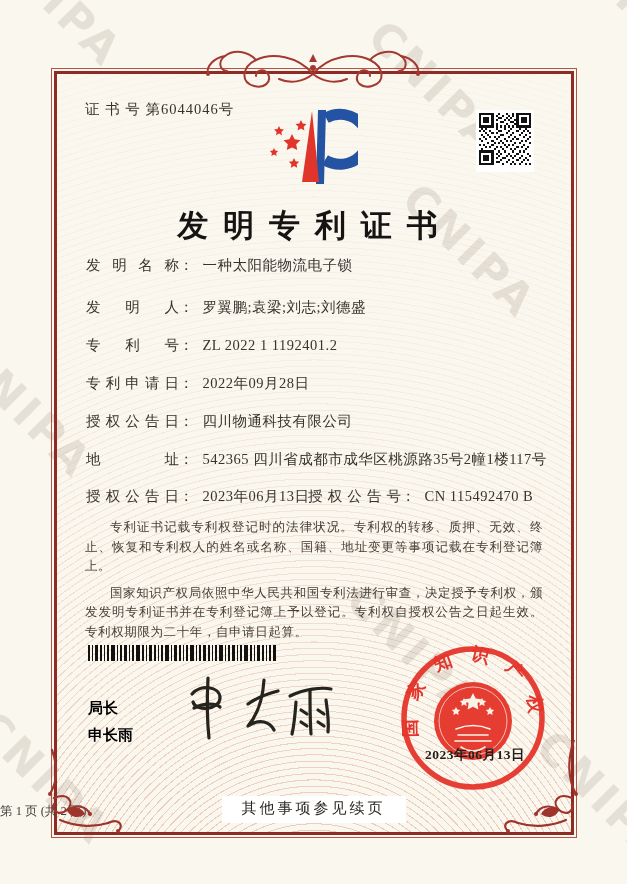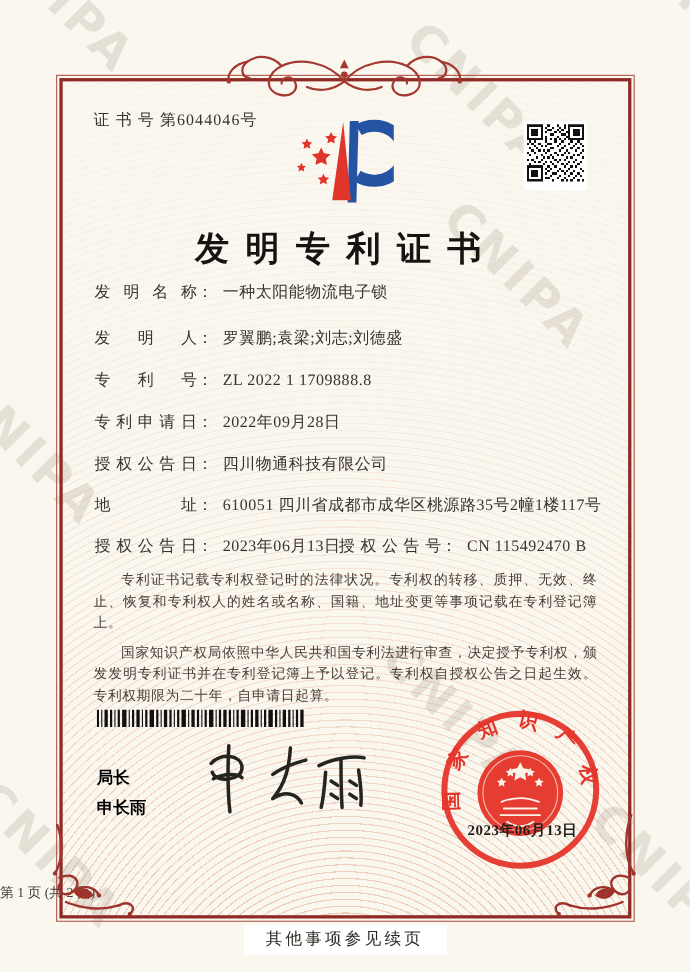--- a/index.html
+++ b/index.html
@@ -33,21 +33,21 @@
          color:#474038;letter-spacing:0.6px;}
   .paras p{margin:0 0 7px 0;text-indent:2em;text-align:justify;}
   .barcode{position:absolute;left:88px;top:645px;}
   .signer{position:absolute;left:88px;top:694px;font-family:"Liberation Sans","DejaVu Sans",sans-serif;
           font-size:15px;font-weight:600;color:#000000;line-height:27px;}
   .signature{position:absolute;left:178px;top:672px;}
   .seal{position:absolute;left:398px;top:643px;width:150px;height:150px;}
   .seal-date{position:absolute;left:408px;top:746px;width:134px;text-align:center;
              font-size:13.5px;color:#221e1a;letter-spacing:0.5px;font-weight:600;}
   .page-no{position:absolute;left:0;right:0;top:803px;text-align:left;font-size:12.5px;color:#44403a;}
-  .note-tab{position:absolute;left:50%;top:841px;transform:translateX(-50%);background:#ffffff;
+  .note-tab{position:absolute;left:50%;top:796px;transform:translateX(-50%);background:#ffffff;
             padding:3px 20px 5px;font-size:15px;letter-spacing:3px;color:#2c2722;white-space:nowrap;}
   .qr-wrap{position:absolute;left:476px;top:110px;background:#fff;padding:3px;}
 </style>
 </head>
 <body>
 
 <div class="page">
 
   <span class="wm" style="left:-28px;top:-26px">CNIPA</span>
   <span class="wm" style="left:545px;top:-30px">CNIPA</span>
@@ -147,30 +147,30 @@
 
     <h1 class="title">发明专利证书</h1>
 
     <div class="row" style="top:256px">
       <span class="flabel">发明名称</span><span class="colon">：</span><span class="fvalue">一种太阳能物流电子锁</span>
     </div>
     <div class="row" style="top:298px">
       <span class="flabel">发明人</span><span class="colon">：</span><span class="fvalue">罗翼鹏;袁梁;刘志;刘德盛</span>
     </div>
     <div class="row" style="top:336px">
-      <span class="flabel">专利号</span><span class="colon">：</span><span class="fvalue">ZL 2022 1 1709888.8</span>
+      <span class="flabel">专利号</span><span class="colon">：</span><span class="fvalue">ZL 2022 1 1192401.2</span>
     </div>
     <div class="row" style="top:374px">
       <span class="flabel">专利申请日</span><span class="colon">：</span><span class="fvalue">2022年09月28日</span>
     </div>
     <div class="row" style="top:412px">
       <span class="flabel">授权公告日</span><span class="colon">：</span><span class="fvalue">四川物通科技有限公司</span>
     </div>
     <div class="row" style="top:450px">
-      <span class="flabel">地址</span><span class="colon">：</span><span class="fvalue">610051 四川省成都市成华区桃源路35号2幢1楼117号</span>
+      <span class="flabel">地址</span><span class="colon">：</span><span class="fvalue">542365 四川省成都市成华区桃源路35号2幢1楼117号</span>
     </div>
     <div class="row" style="top:487px">
       <span class="flabel">授权公告日</span><span class="colon">：</span><span class="fvalue">2023年06月13日</span>
       <span class="grant-right">
         <span class="flabel">授权公告号</span><span class="colon">：</span><span class="fvalue">CN 115492470 B</span>
       </span>
     </div>
 
     <div class="paras">
       <p>专利证书记载专利权登记时的法律状况。专利权的转移、质押、无效、终止、恢复和专利权人的姓名或名称、国籍、地址变更等事项记载在专利登记簿上。</p>

